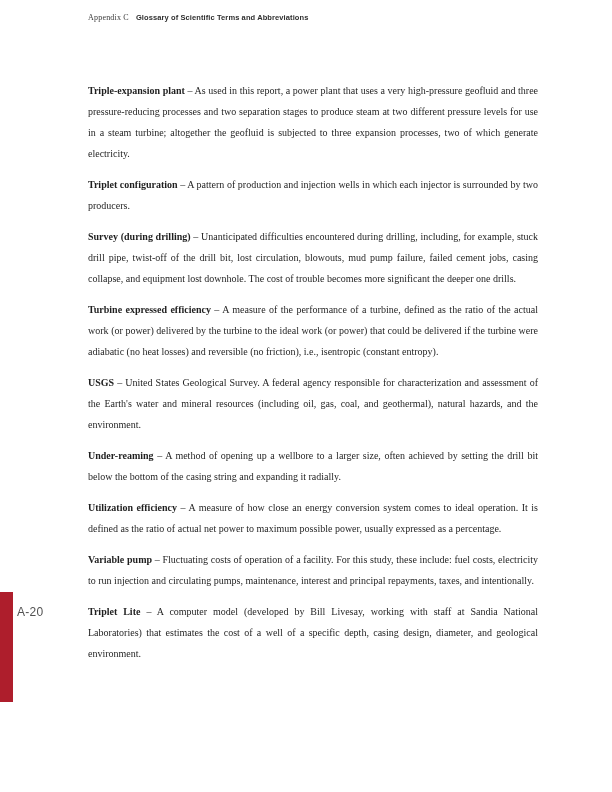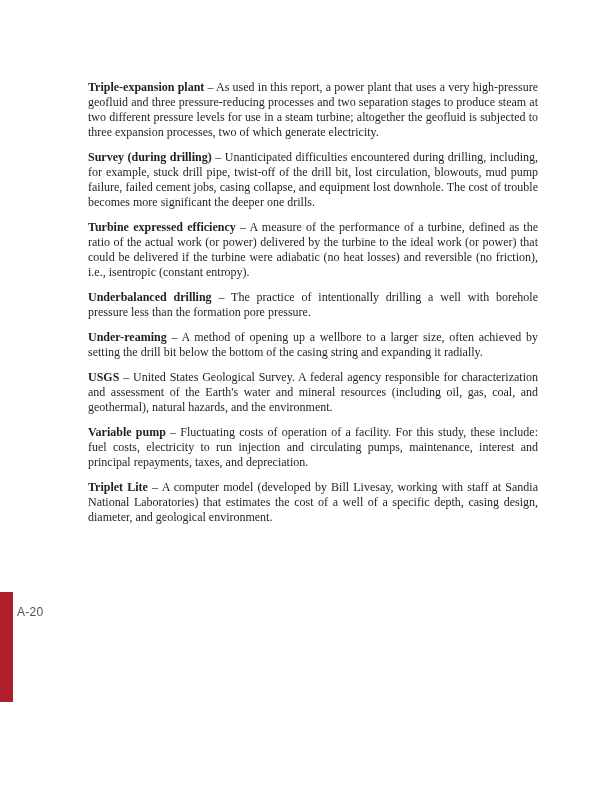--- a/index.html
+++ b/index.html
@@ -41,22 +41,22 @@
   
   .content {
     position: absolute;
     left: 88px;
     top: 80px;
     width: 466px;
     color: #1f1f1f;
   }
   .entry {
     margin: 0 16px 10px 0;
-    font-size: 12px;
-    line-height: 15px;
+    font-size: 10px;
+    line-height: 21px;
     text-align: justify;
     text-justify: inter-word;
   }
   .term {
     font-weight: bold;
   }
   
   .page-tab-bar {
     position: absolute;
     left: 0;
@@ -72,56 +72,65 @@
     font-size: 12px;
     color: #515151;
     letter-spacing: 0.3px;
   }
 </style>
 </head>
 <body>
 
 <div id="page">
 
+  <div class="running-header">
+    <span class="appendix-label">Appendix C</span>
+    <span class="header-title">Glossary of Scientific Terms and Abbreviations</span>
+  </div>
 
   <div class="content">
     <p class="entry">
       <span class="term">Triple-expansion plant</span>
       <span class="dash">–</span>
       <span class="def">As used in this report, a power plant that uses a very high-pressure geofluid and three pressure-reducing processes and two separation stages to produce steam at two different pressure levels for use in a steam turbine; altogether the geofluid is subjected to three expansion processes, two of which generate electricity.</span>
+    </p>
+    <p class="entry">
+      <span class="term">Triplet configuration</span>
+      <span class="dash">–</span>
+      <span class="def">A pattern of production and injection wells in which each injector is surrounded by two producers.</span>
     </p>
     <p class="entry">
       <span class="term">Survey (during drilling)</span>
       <span class="dash">–</span>
       <span class="def">Unanticipated difficulties encountered during drilling, including, for example, stuck drill pipe, twist-off of the drill bit, lost circulation, blowouts, mud pump failure, failed cement jobs, casing collapse, and equipment lost downhole. The cost of trouble becomes more significant the deeper one drills.</span>
     </p>
     <p class="entry">
       <span class="term">Turbine expressed efficiency</span>
       <span class="dash">–</span>
       <span class="def">A measure of the performance of a turbine, defined as the ratio of the actual work (or power) delivered by the turbine to the ideal work (or power) that could be delivered if the turbine were adiabatic (no heat losses) and reversible (no friction), i.e., isentropic (constant entropy).</span>
     </p>
     <p class="entry">
-      <span class="term">Underbalanced drilling</span>
+      <span class="term">USGS</span>
       <span class="dash">–</span>
-      <span class="def">The practice of intentionally drilling a well with borehole pressure less than the formation pore pressure.</span>
+      <span class="def">United States Geological Survey. A federal agency responsible for characterization and assessment of the Earth's water and mineral resources (including oil, gas, coal, and geothermal), natural hazards, and the environment.</span>
     </p>
     <p class="entry">
       <span class="term">Under-reaming</span>
       <span class="dash">–</span>
       <span class="def">A method of opening up a wellbore to a larger size, often achieved by setting the drill bit below the bottom of the casing string and expanding it radially.</span>
     </p>
     <p class="entry">
-      <span class="term">USGS</span>
+      <span class="term">Utilization efficiency</span>
       <span class="dash">–</span>
-      <span class="def">United States Geological Survey. A federal agency responsible for characterization and assessment of the Earth's water and mineral resources (including oil, gas, coal, and geothermal), natural hazards, and the environment.</span>
+      <span class="def">A measure of how close an energy conversion system comes to ideal operation. It is defined as the ratio of actual net power to maximum possible power, usually expressed as a percentage.</span>
     </p>
     <p class="entry">
       <span class="term">Variable pump</span>
       <span class="dash">–</span>
-      <span class="def">Fluctuating costs of operation of a facility. For this study, these include: fuel costs, electricity to run injection and circulating pumps, maintenance, interest and principal repayments, taxes, and depreciation.</span>
+      <span class="def">Fluctuating costs of operation of a facility. For this study, these include: fuel costs, electricity to run injection and circulating pumps, maintenance, interest and principal repayments, taxes, and intentionally.</span>
     </p>
     <p class="entry">
       <span class="term">Triplet Lite</span>
       <span class="dash">–</span>
       <span class="def">A computer model (developed by Bill Livesay, working with staff at Sandia National Laboratories) that estimates the cost of a well of a specific depth, casing design, diameter, and geological environment.</span>
     </p>
   </div>
 
   <div class="page-tab-bar" style="background: rgb(174, 30, 44);"></div>
   <div class="page-number">A-20</div>

